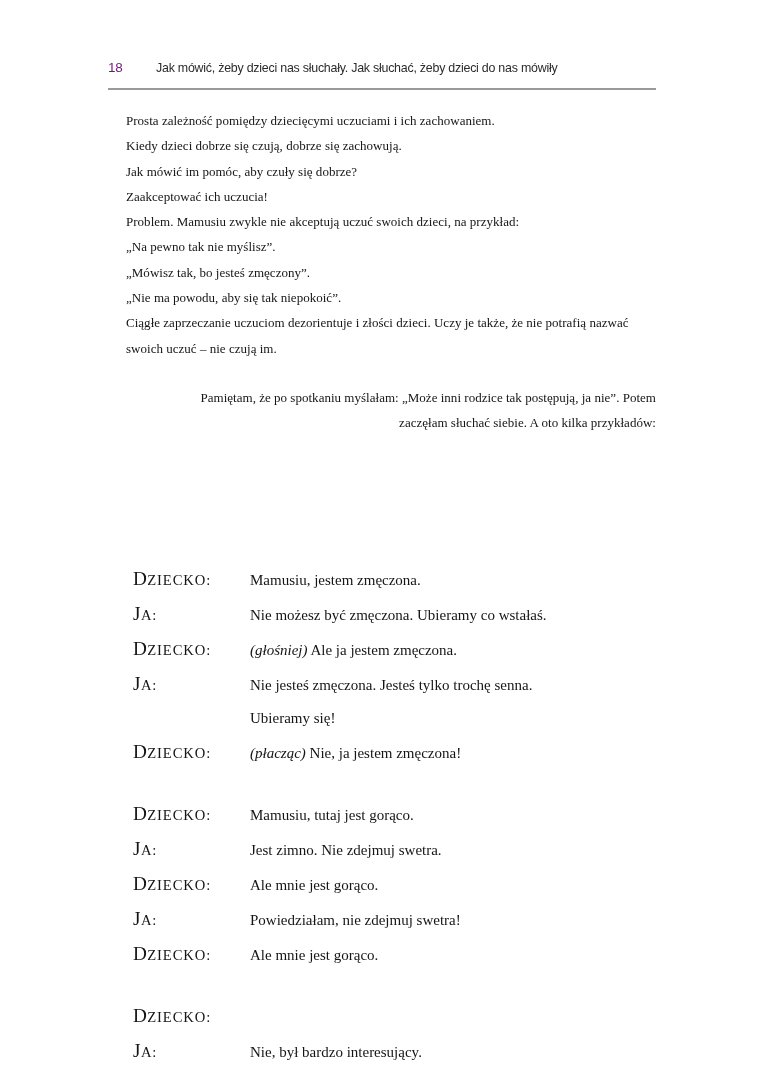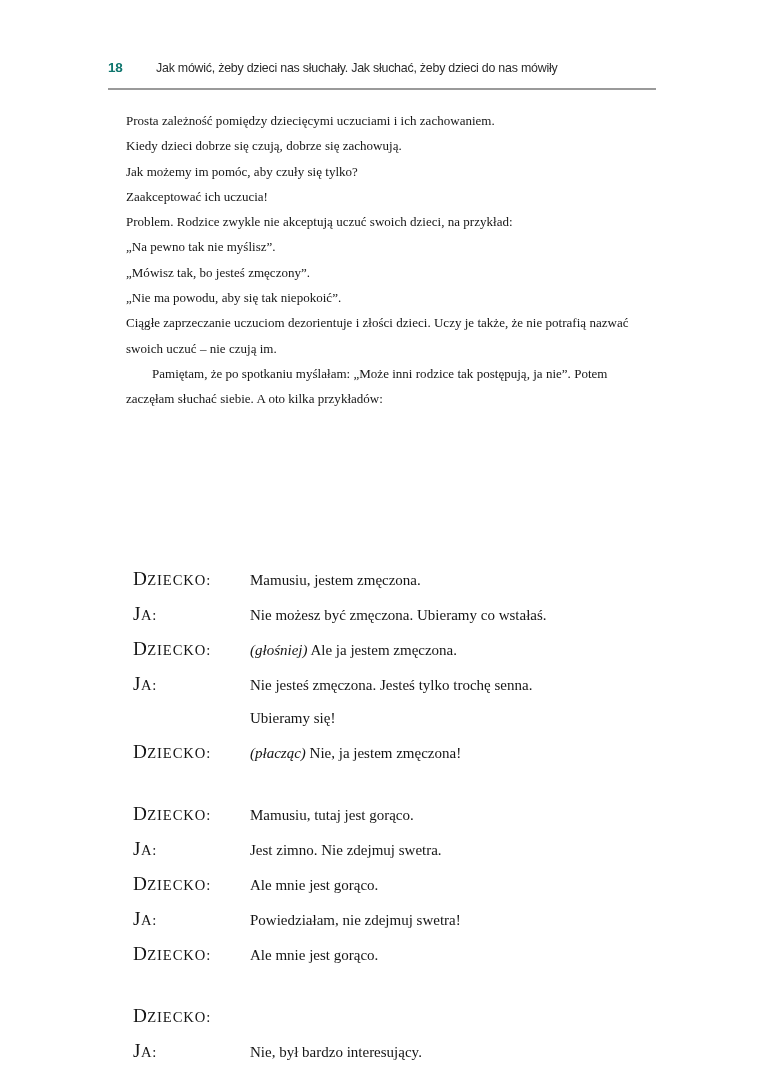--- a/index.html
+++ b/index.html
@@ -26,24 +26,24 @@
     left: 108px;
     top: 60px;
     width: 548px;
     height: 24px;
     display: flex;
     align-items: baseline;
     gap: 0;
   }
   .folio {
     font-family: "Liberation Sans", "DejaVu Sans", sans-serif;
-    font-weight: bold;
+    font-weight: normal;
     font-size: 13.5px;
     letter-spacing: -0.3px;
-    color: #0f766e;
+    color: #701a75;
     width: 48px;
     flex: 0 0 48px;
   }
   .head-title {
     font-family: "Liberation Sans", "DejaVu Sans", sans-serif;
     font-size: 13px;
     font-weight: 400;
     color: #2b2b2b;
     letter-spacing: -0.25px;
     white-space: nowrap;
@@ -70,20 +70,22 @@
     font-size: 13px;
     line-height: 25.3px;
     margin: 0;
     text-align: left;
     letter-spacing: 0.02px;
   }
   .para.indented {
     text-indent: 26px;
   }
   .para.gap-before {
+    margin-top: 24px;
+    text-align: right;
   }
 
   
   .dialogues {
     position: absolute;
     left: 133px;
     top: 562px;
     width: 520px;
   }
   .dialogue-block {
@@ -127,23 +129,23 @@
 
   <div class="running-head">
     <span class="folio">18</span>
     <span class="head-title">Jak mówić, żeby dzieci nas słuchały. Jak słuchać, żeby dzieci do nas mówiły</span>
   </div>
   <div class="head-rule"></div>
 
   <div class="text-block">
     <p class="para">Prosta zależność pomiędzy dziecięcymi uczuciami i ich zachowaniem.</p>
     <p class="para">Kiedy dzieci dobrze się czują, dobrze się zachowują.</p>
-    <p class="para">Jak możemy im pomóc, aby czuły się tylko?</p>
+    <p class="para">Jak mówić im pomóc, aby czuły się dobrze?</p>
     <p class="para">Zaakceptować ich uczucia!</p>
-    <p class="para">Problem. Rodzice zwykle nie akceptują uczuć swoich dzieci, na przykład:</p>
+    <p class="para">Problem. Mamusiu zwykle nie akceptują uczuć swoich dzieci, na przykład:</p>
     <p class="para">„Na pewno tak nie myślisz”.</p>
     <p class="para">„Mówisz tak, bo jesteś zmęczony”.</p>
     <p class="para">„Nie ma powodu, aby się tak niepokoić”.</p>
     <p class="para">Ciągłe zaprzeczanie uczuciom dezorientuje i złości dzieci. Uczy je także, że nie potrafią nazwać swoich uczuć – nie czują im.</p>
     <p class="para indented gap-before">Pamiętam, że po spotkaniu myślałam: „Może inni rodzice tak postępują, ja nie”. Potem zaczęłam słuchać siebie. A oto kilka przykładów:</p>
   </div>
 
   <div class="dialogues">
 
     <div class="dialogue-block">

